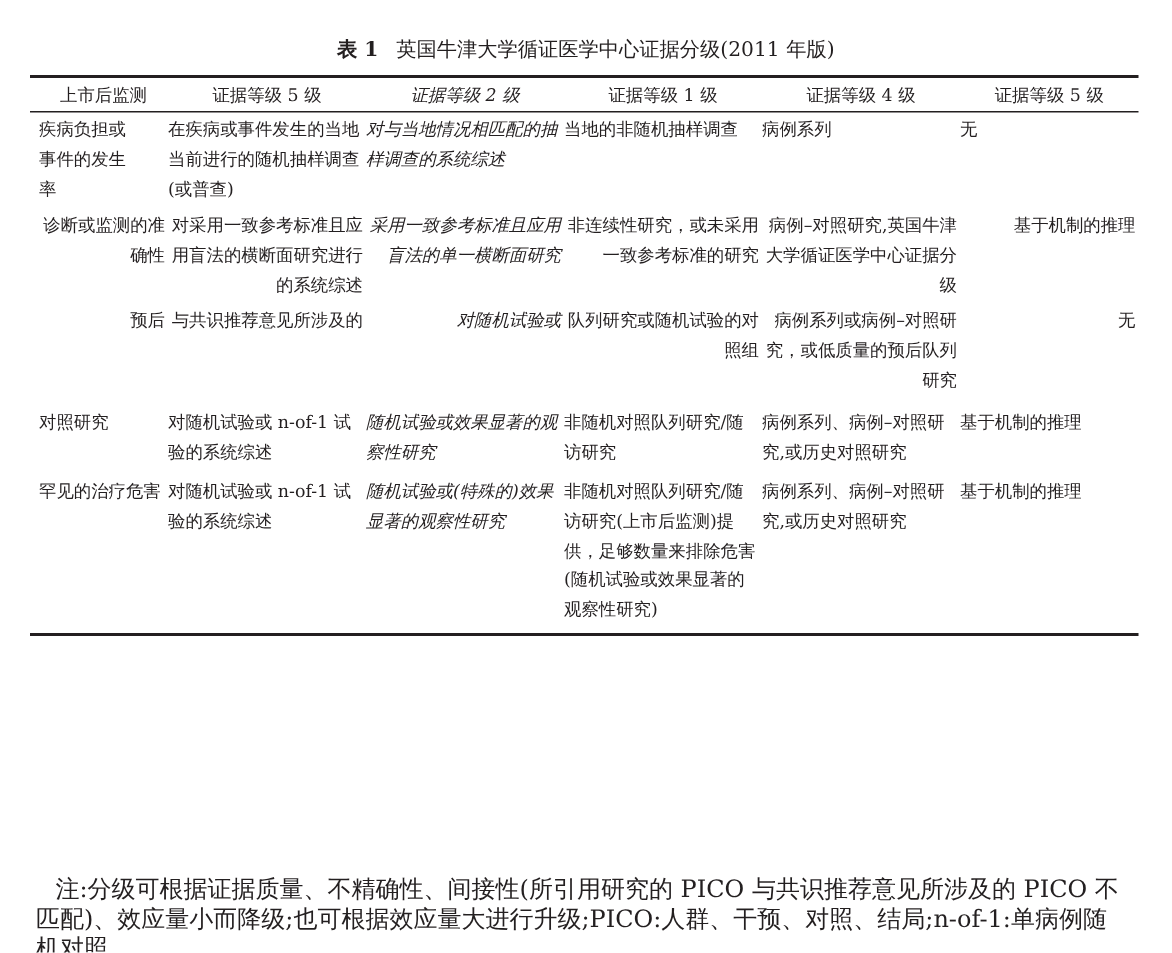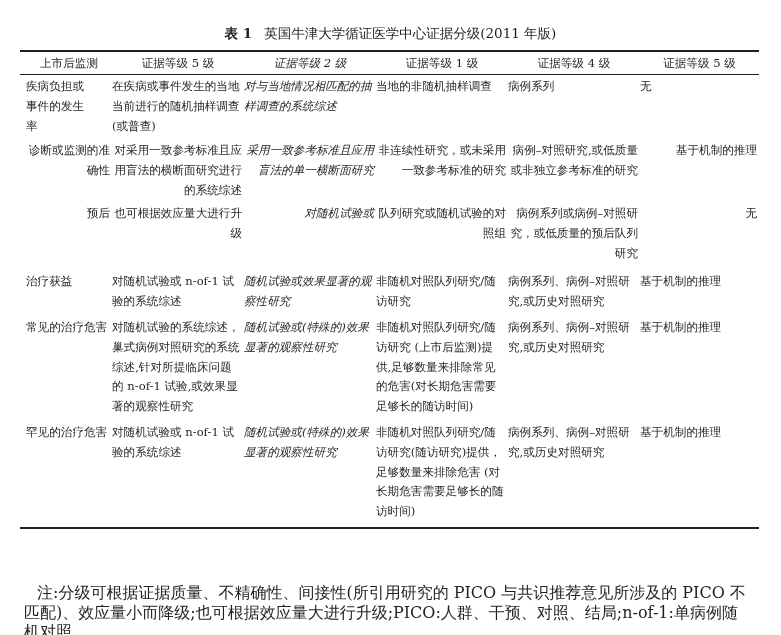--- a/index.html
+++ b/index.html
@@ -74,51 +74,43 @@
       <td class="c2">对与当地情况相匹配的抽样调查的系统综述</td>
       <td class="c3">当地的非随机抽样调查</td>
       <td class="c4">病例系列</td>
       <td class="c5">无</td>
     </tr>
     <tr class="r1">
       <td class="c0">诊断或监测的准确性</td>
       <td class="c1">对采用一致参考标准且应用盲法的横断面研究进行的系统综述</td>
       <td class="c2">采用一致参考标准且应用盲法的单一横断面研究</td>
       <td class="c3">非连续性研究，或未采用一致参考标准的研究</td>
-      <td class="c4">病例–对照研究,或低质量或非独立参考标准的研究</td>
+      <td class="c4">病例–对照研究,英国牛津大学循证医学中心证据分级</td>
       <td class="c5">基于机制的推理</td>
     </tr>
     <tr class="r2">
       <td class="c0">预后</td>
-      <td class="c1">也可根据效应量大进行升级</td>
+      <td class="c1">与共识推荐意见所涉及的</td>
       <td class="c2">对随机试验或</td>
       <td class="c3">队列研究或随机试验的对照组</td>
       <td class="c4">病例系列或病例–对照研究，或低质量的预后队列研究</td>
       <td class="c5">无</td>
     </tr>
     <tr class="r3">
-      <td class="c0">治疗获益</td>
+      <td class="c0">对照研究</td>
       <td class="c1">对随机试验或 n-of-1 试验的系统综述</td>
       <td class="c2">随机试验或效果显著的观察性研究</td>
       <td class="c3">非随机对照队列研究/随访研究</td>
-      <td class="c4">病例系列、病例–对照研究,或历史对照研究</td>
-      <td class="c5">基于机制的推理</td>
-    </tr>
-    <tr class="r4">
-      <td class="c0">常见的治疗危害</td>
-      <td class="c1">对随机试验的系统综述，巢式病例对照研究的系统综述,针对所提临床问题的 n-of-1 试验,或效果显著的观察性研究</td>
-      <td class="c2">随机试验或(特殊的)效果显著的观察性研究</td>
-      <td class="c3">非随机对照队列研究/随访研究 (上市后监测)提供,足够数量来排除常见的危害(对长期危害需要足够长的随访时间)</td>
       <td class="c4">病例系列、病例–对照研究,或历史对照研究</td>
       <td class="c5">基于机制的推理</td>
     </tr>
     <tr class="r5">
       <td class="c0">罕见的治疗危害</td>
       <td class="c1">对随机试验或 n-of-1 试验的系统综述</td>
       <td class="c2">随机试验或(特殊的)效果显著的观察性研究</td>
-      <td class="c3">非随机对照队列研究/随访研究(随访研究)提供，足够数量来排除危害 (对长期危害需要足够长的随访时间)</td>
+      <td class="c3">非随机对照队列研究/随访研究(上市后监测)提供，足够数量来排除危害 (随机试验或效果显著的观察性研究)</td>
       <td class="c4">病例系列、病例–对照研究,或历史对照研究</td>
       <td class="c5">基于机制的推理</td>
     </tr>
   </tbody>
 </table>
 
 <div class="note">注:分级可根据证据质量、不精确性、间接性(所引用研究的 PICO 与共识推荐意见所涉及的 PICO 不匹配)、效应量小而降级;也可根据效应量大进行升级;PICO:人群、干预、对照、结局;n-of-1:单病例随机对照</div>
 
 </body></html>

